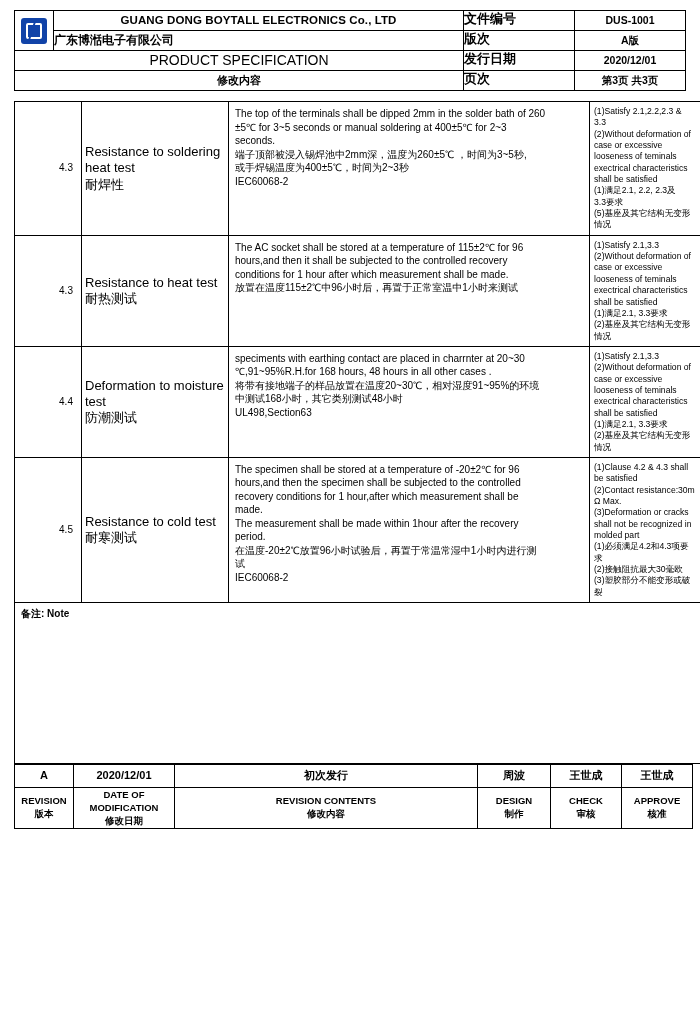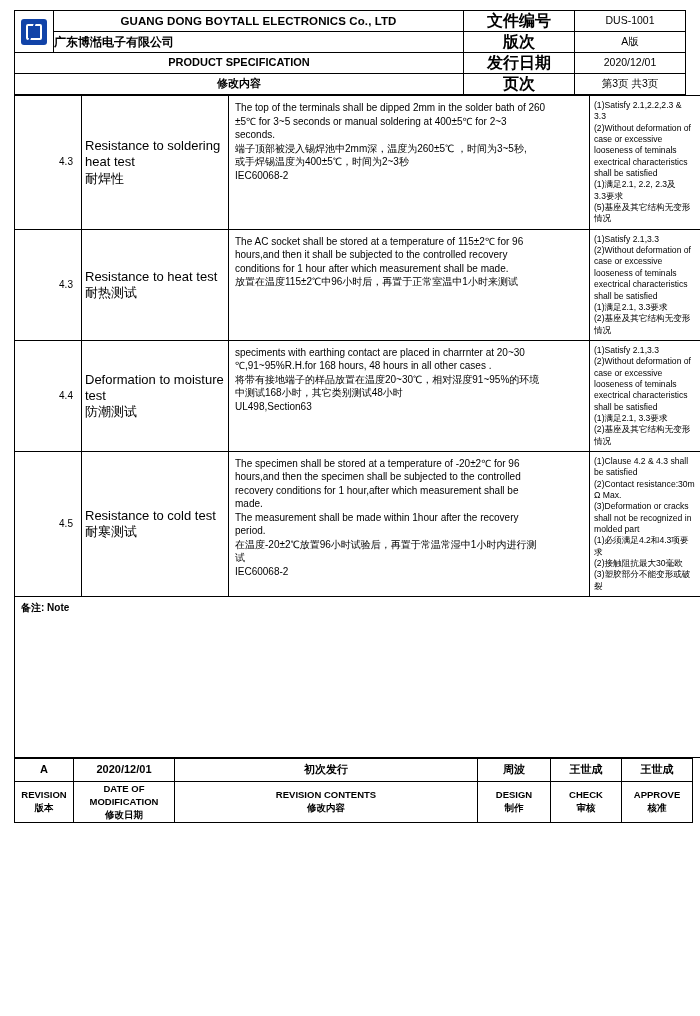--- a/index.html
+++ b/index.html
@@ -28,21 +28,21 @@
   }
   td, th {
     border: 1px solid #000;
     padding: 0;
     vertical-align: middle;
     font-size: 9px;
     line-height: 1.25;
   }
 
   
-  .hdr { margin-bottom: 0; }
+  .hdr { margin-bottom: 10px; }
   .hdr td { height: 19px; }
   .logo-cell {
     width: 38px;
     text-align: center;
     vertical-align: middle;
     border-right: 1px solid #000;
   }
   .logo-box {
     width: 26px; height: 26px;
     margin: 0 auto;
@@ -71,37 +71,37 @@
     font-weight: bold;
     font-size: 11.5px;
     text-align: center;
     letter-spacing: .1px;
   }
   .co-cn {
     font-weight: bold;
     font-size: 12px;
   }
   .spec-en {
+    font-weight: normal;
+    font-size: 14px;
+    text-align: center;
+  }
+  .spec-cn {
     font-weight: bold;
     font-size: 11px;
     text-align: center;
   }
-  .spec-cn {
-    font-weight: bold;
-    font-size: 11px;
-    text-align: center;
-  }
   .lbl-cell {
-    text-align: center;
-    font-weight: bold;
-    font-size: 16px;
+    font-weight: bold;
+    font-size: 13px;
+    font-family: Liberation Mono, monospace;
   }
   .val-cell {
     text-align: center;
-    font-weight: normal;
+    font-weight: bold;
     font-size: 10.5px;
   }
 
   
   .body-tbl { margin-top: 0; border-top: none; }
   .col-no   { width: 30px;  text-align: center; font-size: 10px; padding-left: 36px; }
   .col-item { width: 140px; font-size: 13px; padding: 18px 3px; }
   .col-desc { width: 348px; padding: 5px 6px; vertical-align: top; }
   .col-req  { width: 152px; padding: 4px 4px; vertical-align: top; font-size: 8.5px; }
 

